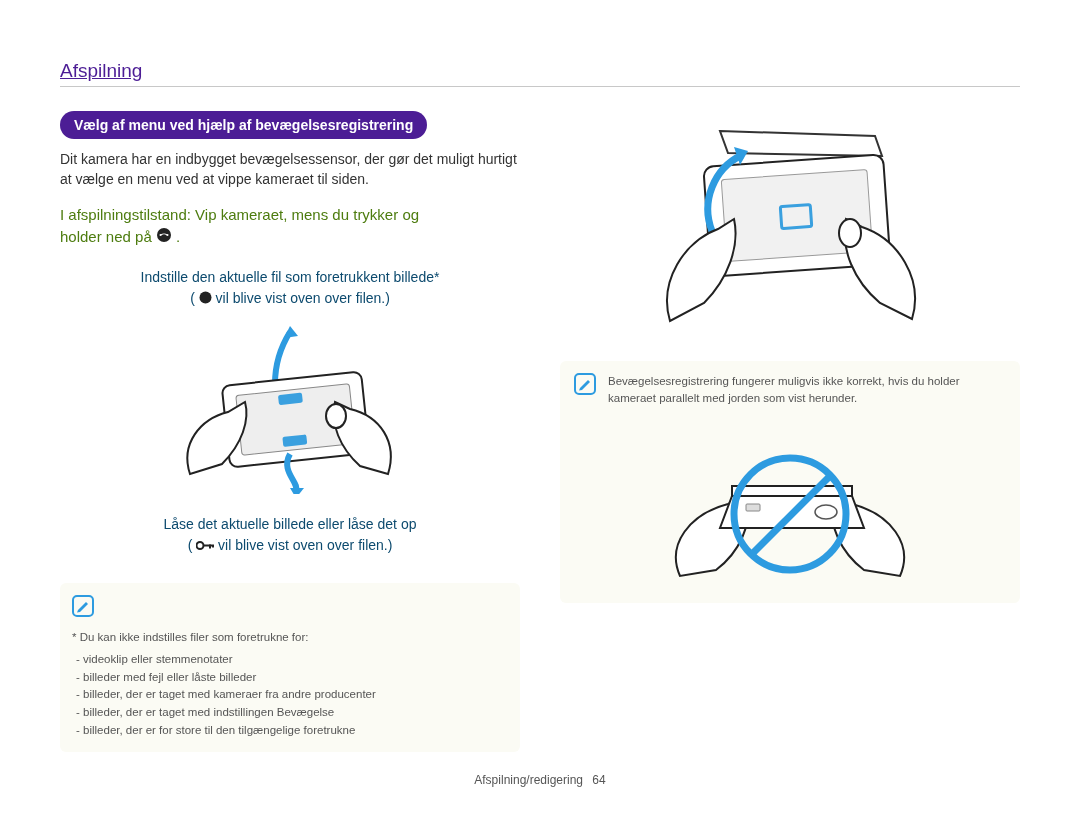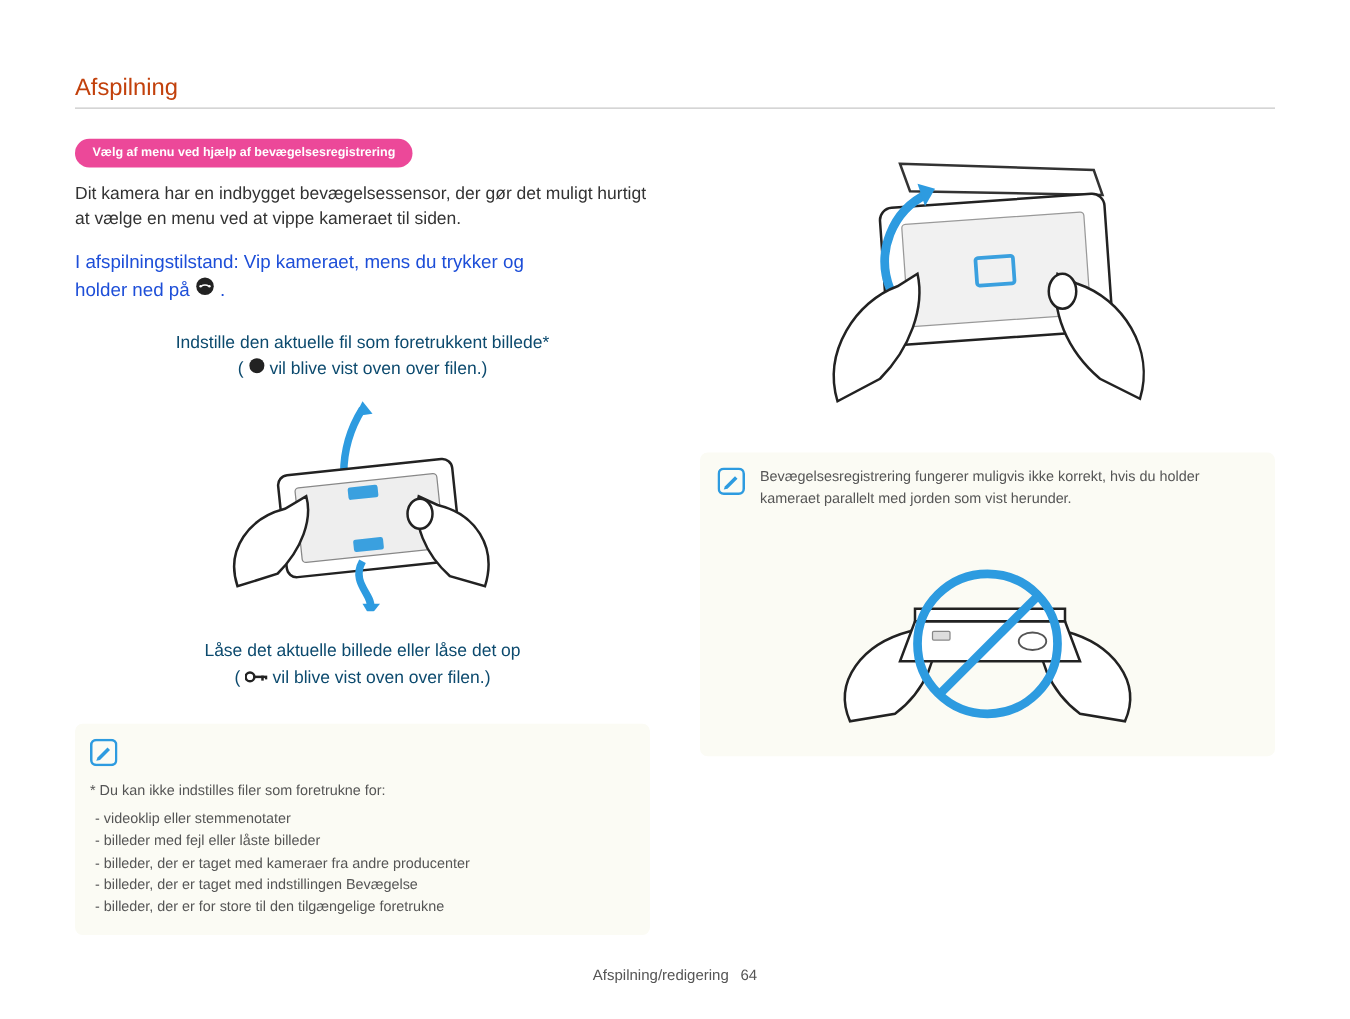--- a/index.html
+++ b/index.html
@@ -6,52 +6,53 @@
   body {
     width: 1080px;
     height: 815px;
     background: #fff;
     font-family: Arial, Helvetica, sans-serif;
     color: #222;
     position: relative;
     padding: 60px 60px 40px 60px;
   }
   .section-title {
-    color: #c2410c;
+    color: #4c1d95;
     font-size: 19px;
     font-weight: 300;
     border-bottom: 1px solid #c8c8c8;
     padding-bottom: 4px;
     margin-bottom: 24px;
+    text-decoration: underline;
   }
   .columns {
     display: flex;
     gap: 40px;
   }
   .col { flex: 1; }
   .pill {
     display: inline-block;
-    background: #ec4899;
+    background: #4c1d95;
     color: #fff;
-    font-size: 10px;
+    font-size: 14px;
     font-weight: 600;
     padding: 6px 14px;
     border-radius: 14px;
     margin-bottom: 10px;
   }
   .body-text {
     font-size: 14px;
     line-height: 1.45;
     color: #333;
     margin-bottom: 14px;
   }
   .instr-text {
     font-size: 15px;
     line-height: 1.5;
-    color: #1d4ed8;
+    color: #4d7c0f;
     margin-bottom: 18px;
   }
   .sub-text {
     font-size: 14px;
     text-align: center;
     line-height: 1.5;
     color: #0c4a6e;
   }
   .icon-inline {
     display: inline-block;

